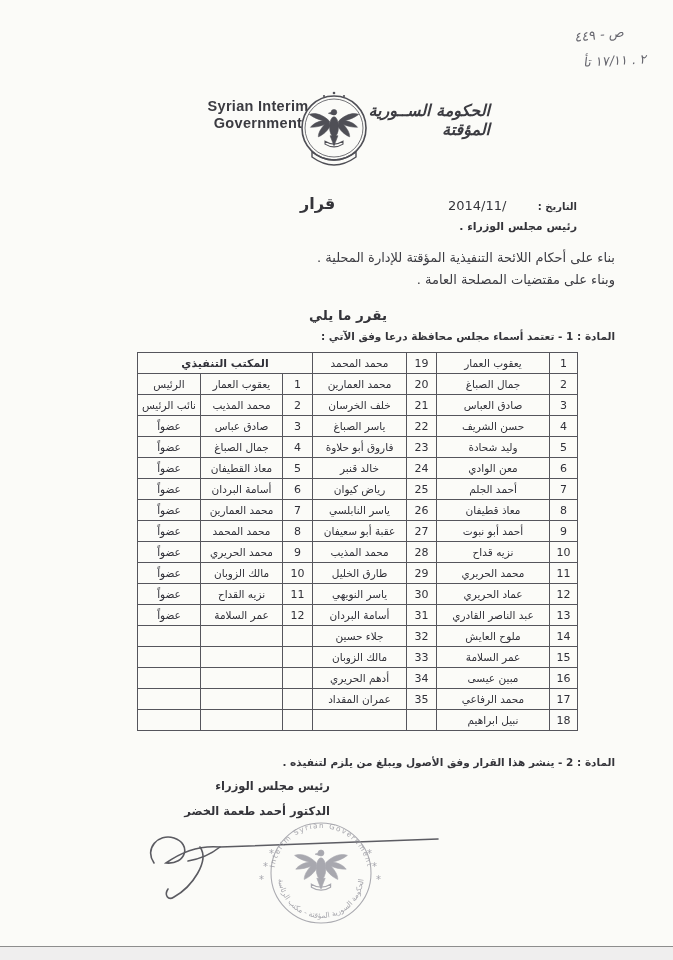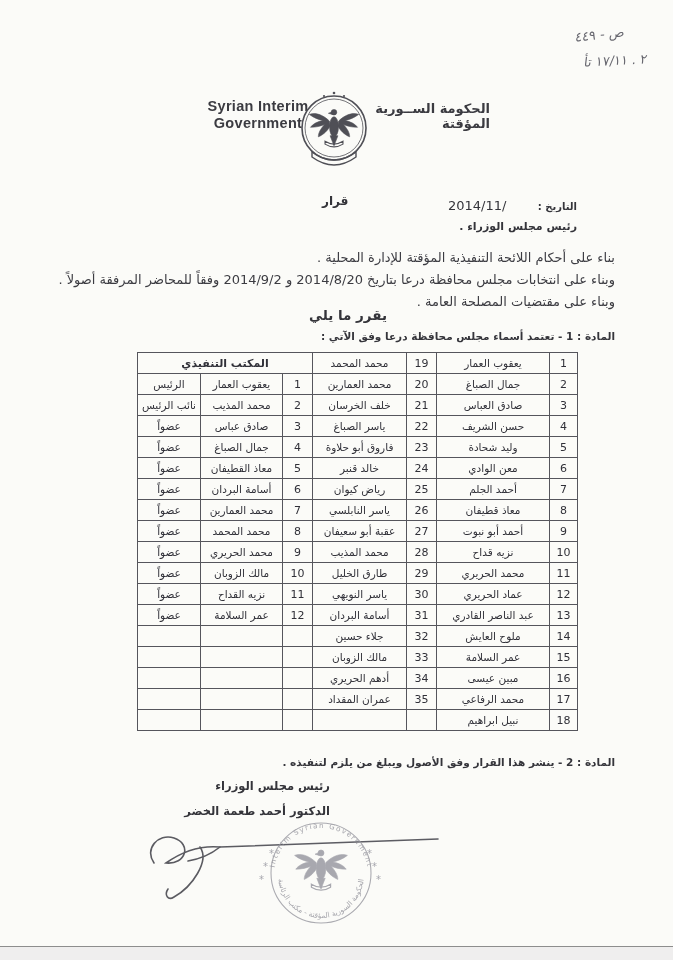--- a/index.html
+++ b/index.html
@@ -13,23 +13,23 @@
   .rtl{direction:rtl;unicode-bidi:plaintext;}
   
   .hand{color:#4e4e58;font-size:13px;letter-spacing:2px;opacity:.85;}
   .hand .l1{position:absolute;top:22px;right:40px;transform:rotate(-6deg) skewX(-8deg);}
   .hand .l2{position:absolute;top:48px;right:18px;transform:rotate(-3deg) skewX(-10deg);letter-spacing:6px;}
   
   .eng-header{left:183px;top:98px;width:150px;text-align:center;
     font-weight:bold;font-size:14.5px;line-height:17px;color:#3b3b41;
     font-family:"Liberation Sans","DejaVu Sans",sans-serif;letter-spacing:.3px;}
   .ar-title{right:183px;top:101px;width:152px;text-align:right;
-    font-weight:bold;font-size:13px;color:#3b3b41;}
-  
-  .decree-title{left:322px;top:194px;font-weight:bold;font-size:12px;}
+    font-weight:bold;font-size:16px;color:#3b3b41;font-style:italic;}
+  
+  .decree-title{left:300px;top:194px;font-weight:bold;font-size:16px;}
   .date-label{right:96px;top:201px;font-size:10px;font-weight:bold;}
   .date-value{left:448px;top:198px;font-size:13px;direction:ltr;}
   .issuer{right:96px;top:220px;font-size:11px;font-weight:bold;}
   .preamble{right:58px;top:247px;width:560px;text-align:right;font-size:13px;line-height:22px;color:#3c3c42;}
   .resolves{left:293px;top:307px;width:110px;text-align:center;font-weight:bold;font-size:13.5px;}
   .article{right:58px;font-size:10.5px;font-weight:bold;color:#35353b;}
   .article.a1{top:330px;}
   .article.a2{top:756px;}
   
   table.members{position:absolute;left:137px;top:352px;width:440px;
@@ -88,21 +88,20 @@
 
 <div class="abs ar-title rtl">الحكومة الســورية المؤقتة</div>
 
 <div class="abs decree-title rtl">قرار</div>
 <div class="abs date-label rtl">التاريخ :</div>
 <div class="abs date-value">2014/11/</div>
 <div class="abs issuer rtl">رئيس مجلس الوزراء .</div>
 
 <div class="abs preamble rtl">
   <div>بناء على أحكام اللائحة التنفيذية المؤقتة للإدارة المحلية .</div>
-  <div>وبناء على انتخابات مجلس محافظة درعا بتاريخ 2014/8/20 و 2014/9/2 وفقاً للمحاضر المرفقة أصولاً .</div>
   <div>وبناء على مقتضيات المصلحة العامة .</div>
 </div>
 
 <div class="abs resolves rtl">يقرر ما يلي</div>
 <div class="abs article a1 rtl">المادة : 1 - تعتمد أسماء مجلس محافظة درعا وفق الآتي :</div>
 
 <table class="members" dir="rtl">
   <colgroup>
     <col style="width:28px">
       <col style="width:113px">

